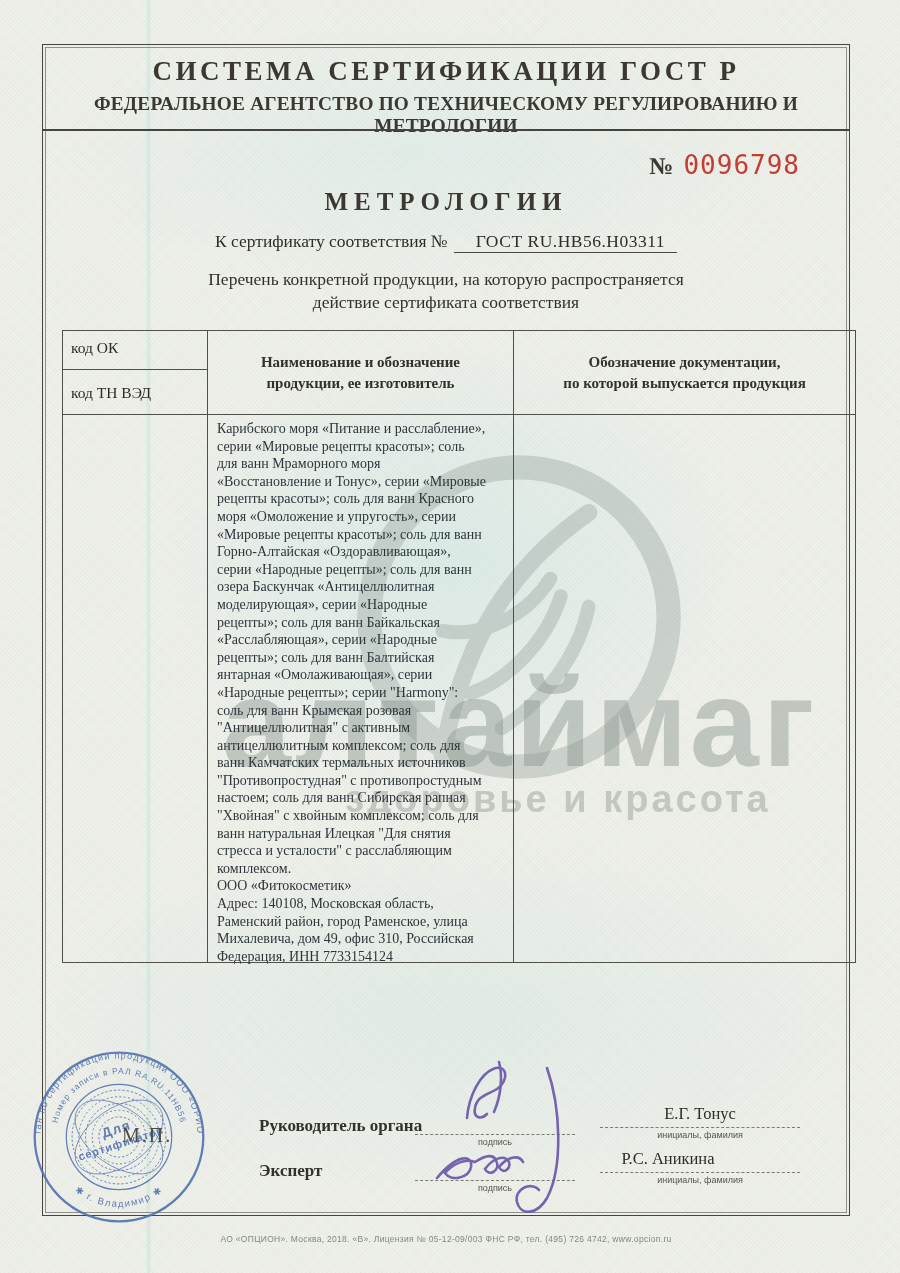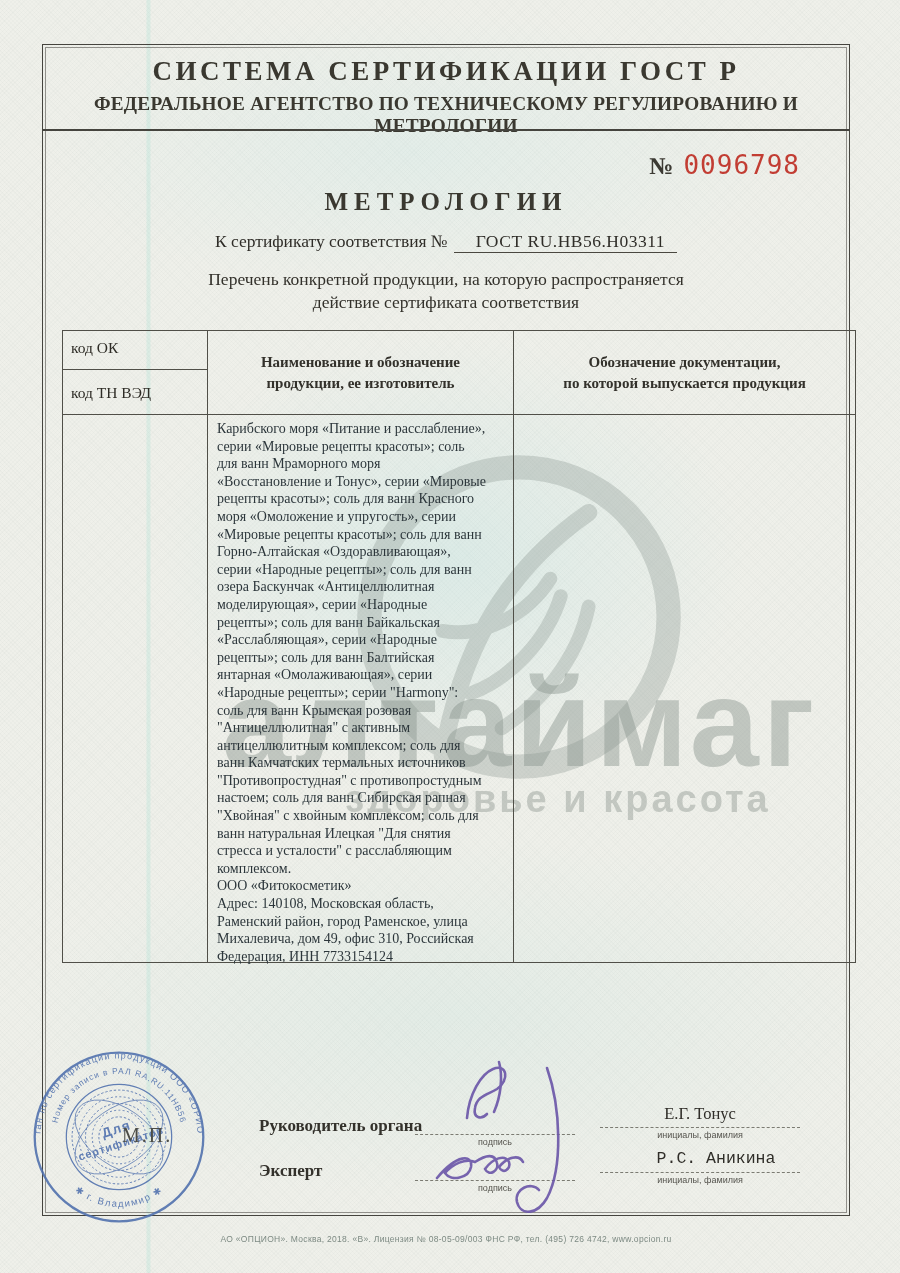--- a/index.html
+++ b/index.html
@@ -172,21 +172,21 @@
   <div class="sig-role" style="left:215px;top:1116px;">Руководитель органа</div>
   <div class="sig-line" style="left:415px;top:1134px;width:160px;"></div>
   <div class="sig-cap" style="left:415px;top:1137px;">подпись</div>
   <div class="sig-name" style="left:600px;top:1104px;">Е.Г. Тонус</div>
   <div class="sig-line" style="left:600px;top:1127px;width:200px;"></div>
   <div class="sig-cap wide" style="left:600px;top:1130px;">инициалы, фамилия</div>
 
   <div class="sig-role" style="left:215px;top:1161px;">Эксперт</div>
   <div class="sig-line" style="left:415px;top:1180px;width:160px;"></div>
   <div class="sig-cap" style="left:415px;top:1183px;">подпись</div>
-  <div class="sig-name" style="left:616px;top:1149px;font-family:Liberation Mono, monospace;">Р.С. Аникина</div>
+  <div class="sig-name" style="left:568px;top:1149px;">Р.С. Аникина</div>
   <div class="sig-line" style="left:600px;top:1172px;width:200px;"></div>
   <div class="sig-cap wide" style="left:600px;top:1175px;">инициалы, фамилия</div>
 
   <svg class="ink" viewBox="0 0 235 175">
     <g stroke="#6a55a8" stroke-width="2.6" fill="none" stroke-linecap="round" opacity=".9">
       <path d="M 72,68 C 74,44 86,24 98,19 C 112,13 115,30 102,39 C 92,45 82,46 80,58 C 78,68 86,70 92,64"></path>
       <path d="M 104,12 C 108,26 106,46 99,62"></path>
       <path d="M 42,128 C 62,104 78,104 76,117 C 74,128 56,132 50,123 C 58,114 70,108 80,112 C 92,104 100,104 102,113 C 104,121 94,127 90,119 C 98,108 110,104 114,112 C 116,119 108,125 104,117 C 112,107 124,104 128,112"></path>
       <path d="M 152,18 C 166,58 168,118 152,148 C 143,164 126,167 122,152 C 119,139 136,131 144,140"></path>
     </g>
@@ -220,15 +220,15 @@
         <textPath href="#arcBottom" startOffset="50%" text-anchor="middle">✱ г. Владимир ✱</textPath>
       </text>
       <g transform="rotate(-18 95 95)" text-anchor="middle" font-weight="bold">
         <text x="95" y="91" font-size="14" letter-spacing="1.5">Для</text>
         <text x="95" y="106" font-size="11.5" letter-spacing="1">сертификатов</text>
       </g>
     </g>
   </svg>
   <div class="mp">М.П.</div>
 
-  <div class="imprint">АО «ОПЦИОН». Москва, 2018. «В».    Лицензия № 08-05-09/003 ФНС РФ, тел. (495) 726 4742, www.opcion.ru</div>
+  <div class="imprint">АО «ОПЦИОН». Москва, 2018. «В».    Лицензия № 05-12-09/003 ФНС РФ, тел. (495) 726 4742, www.opcion.ru</div>
 
 </div>
 
 </body></html>

